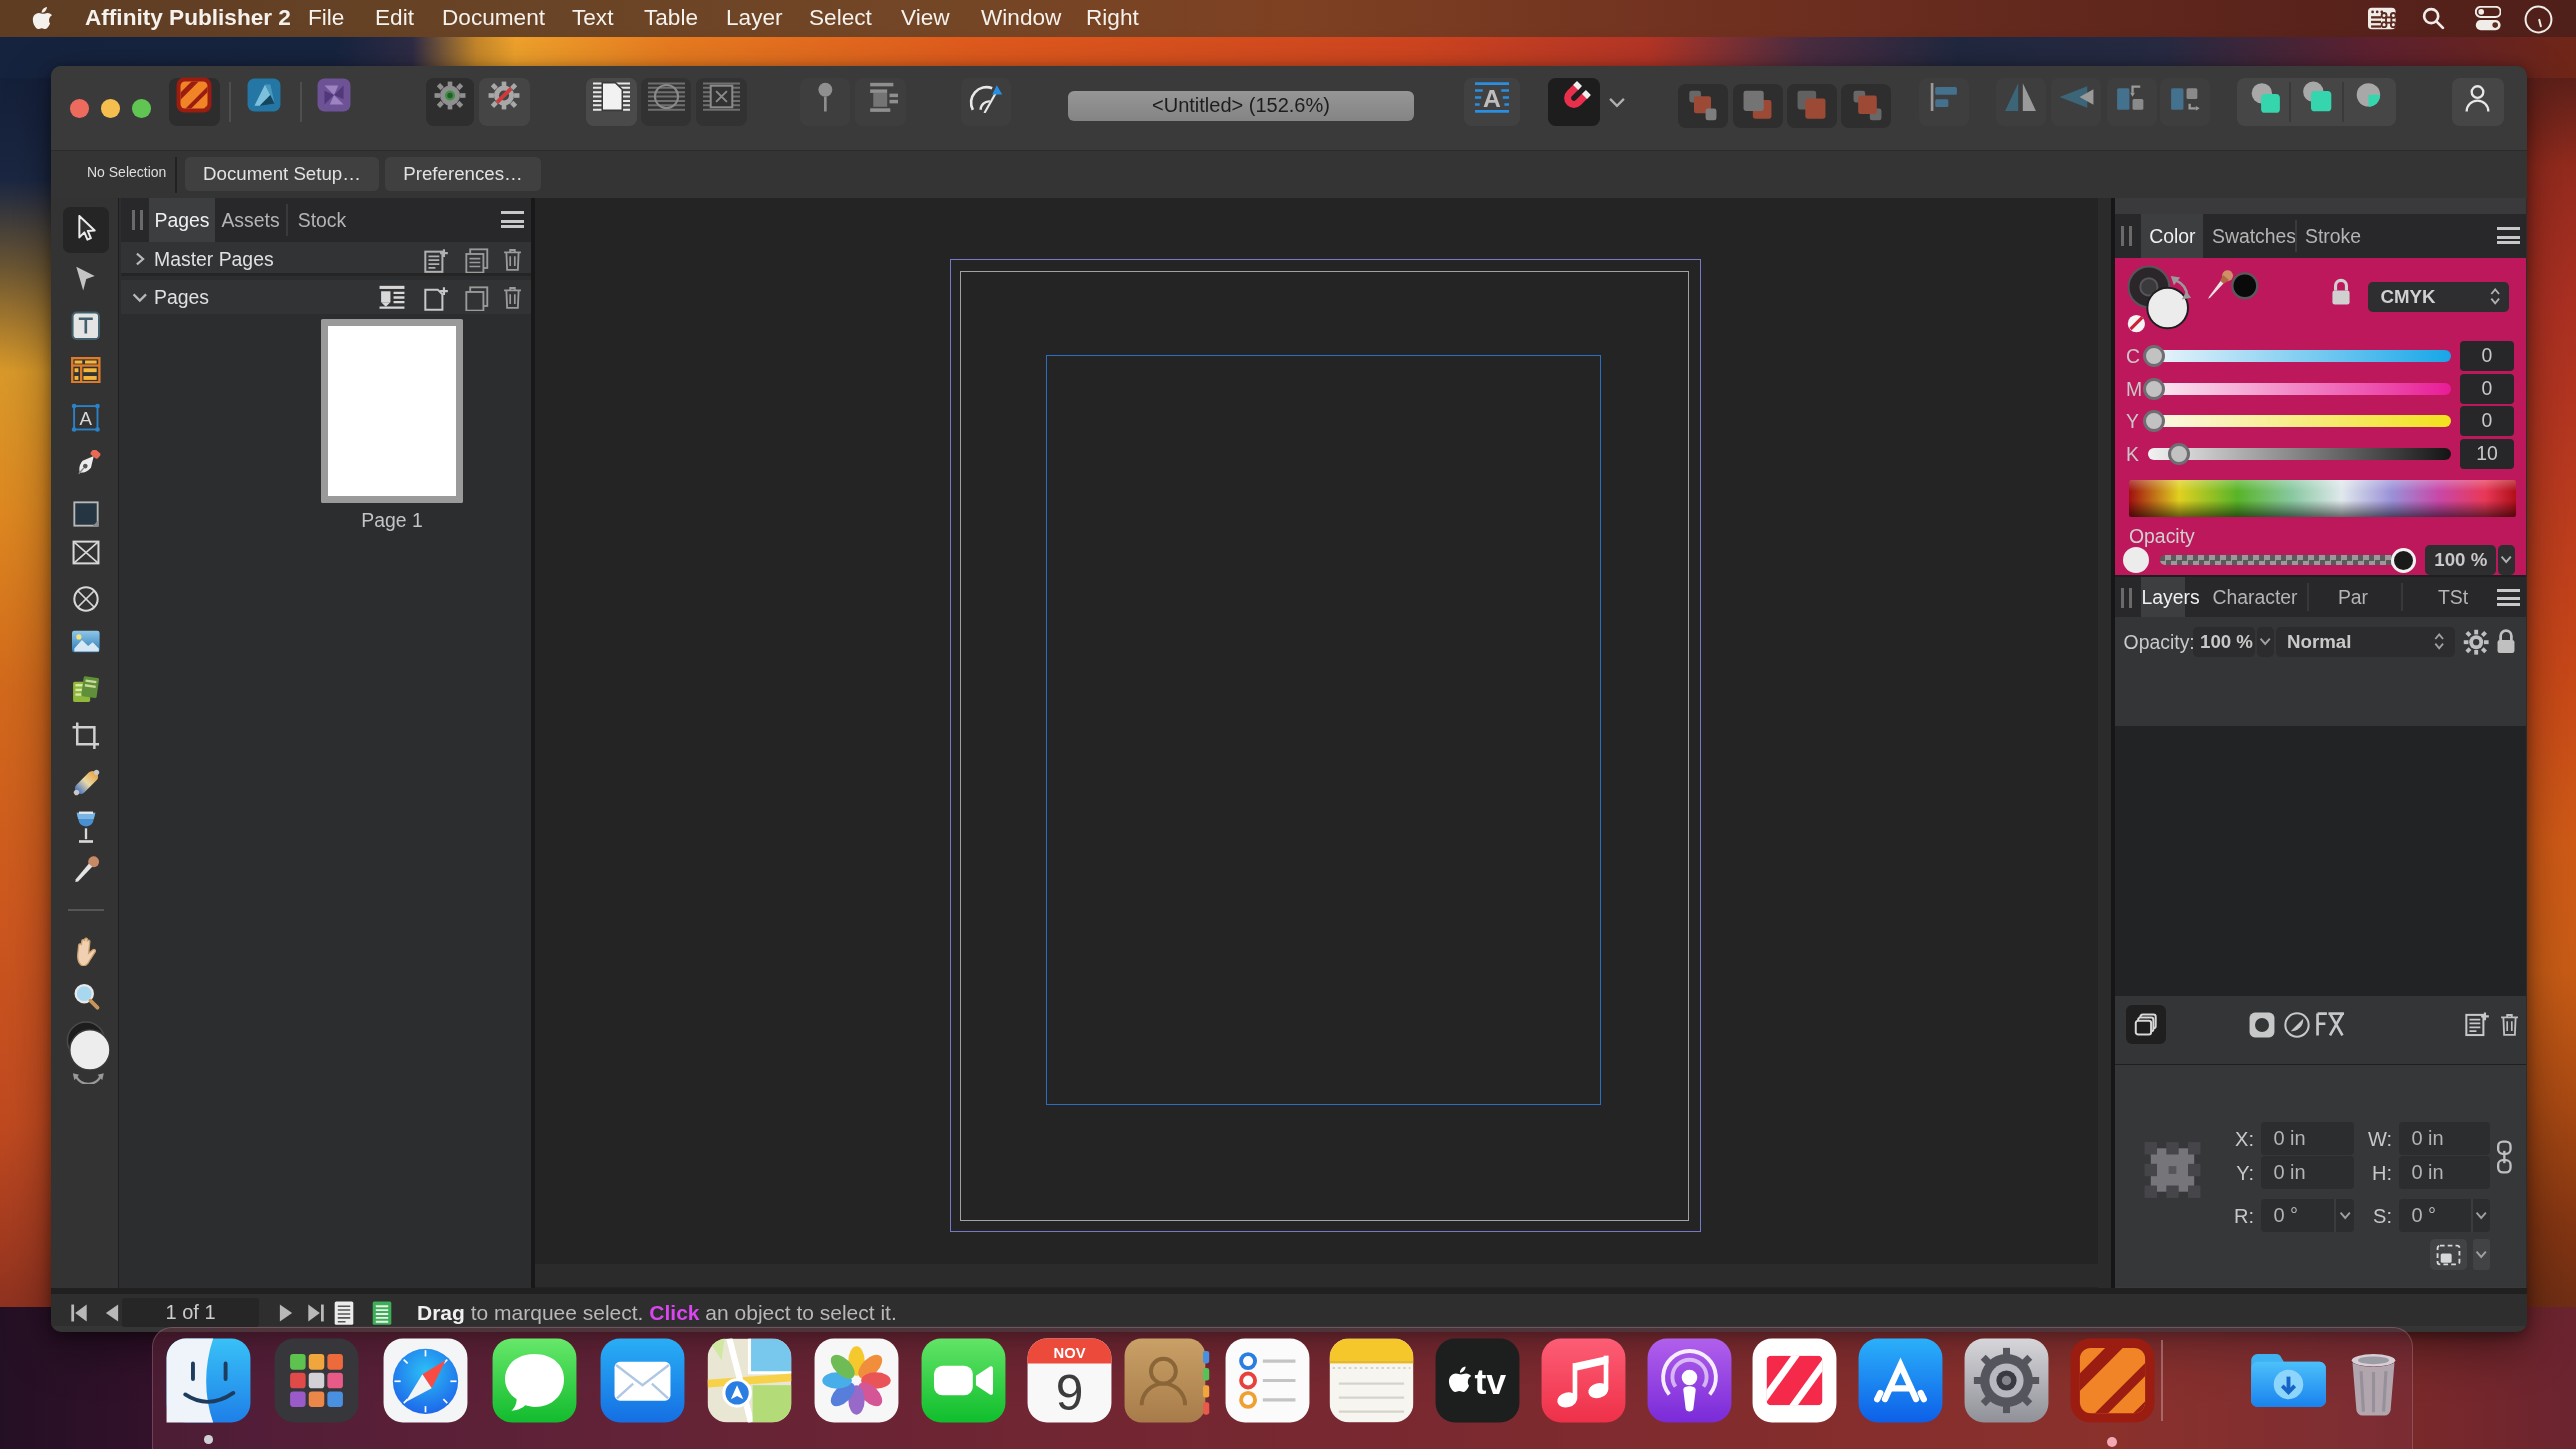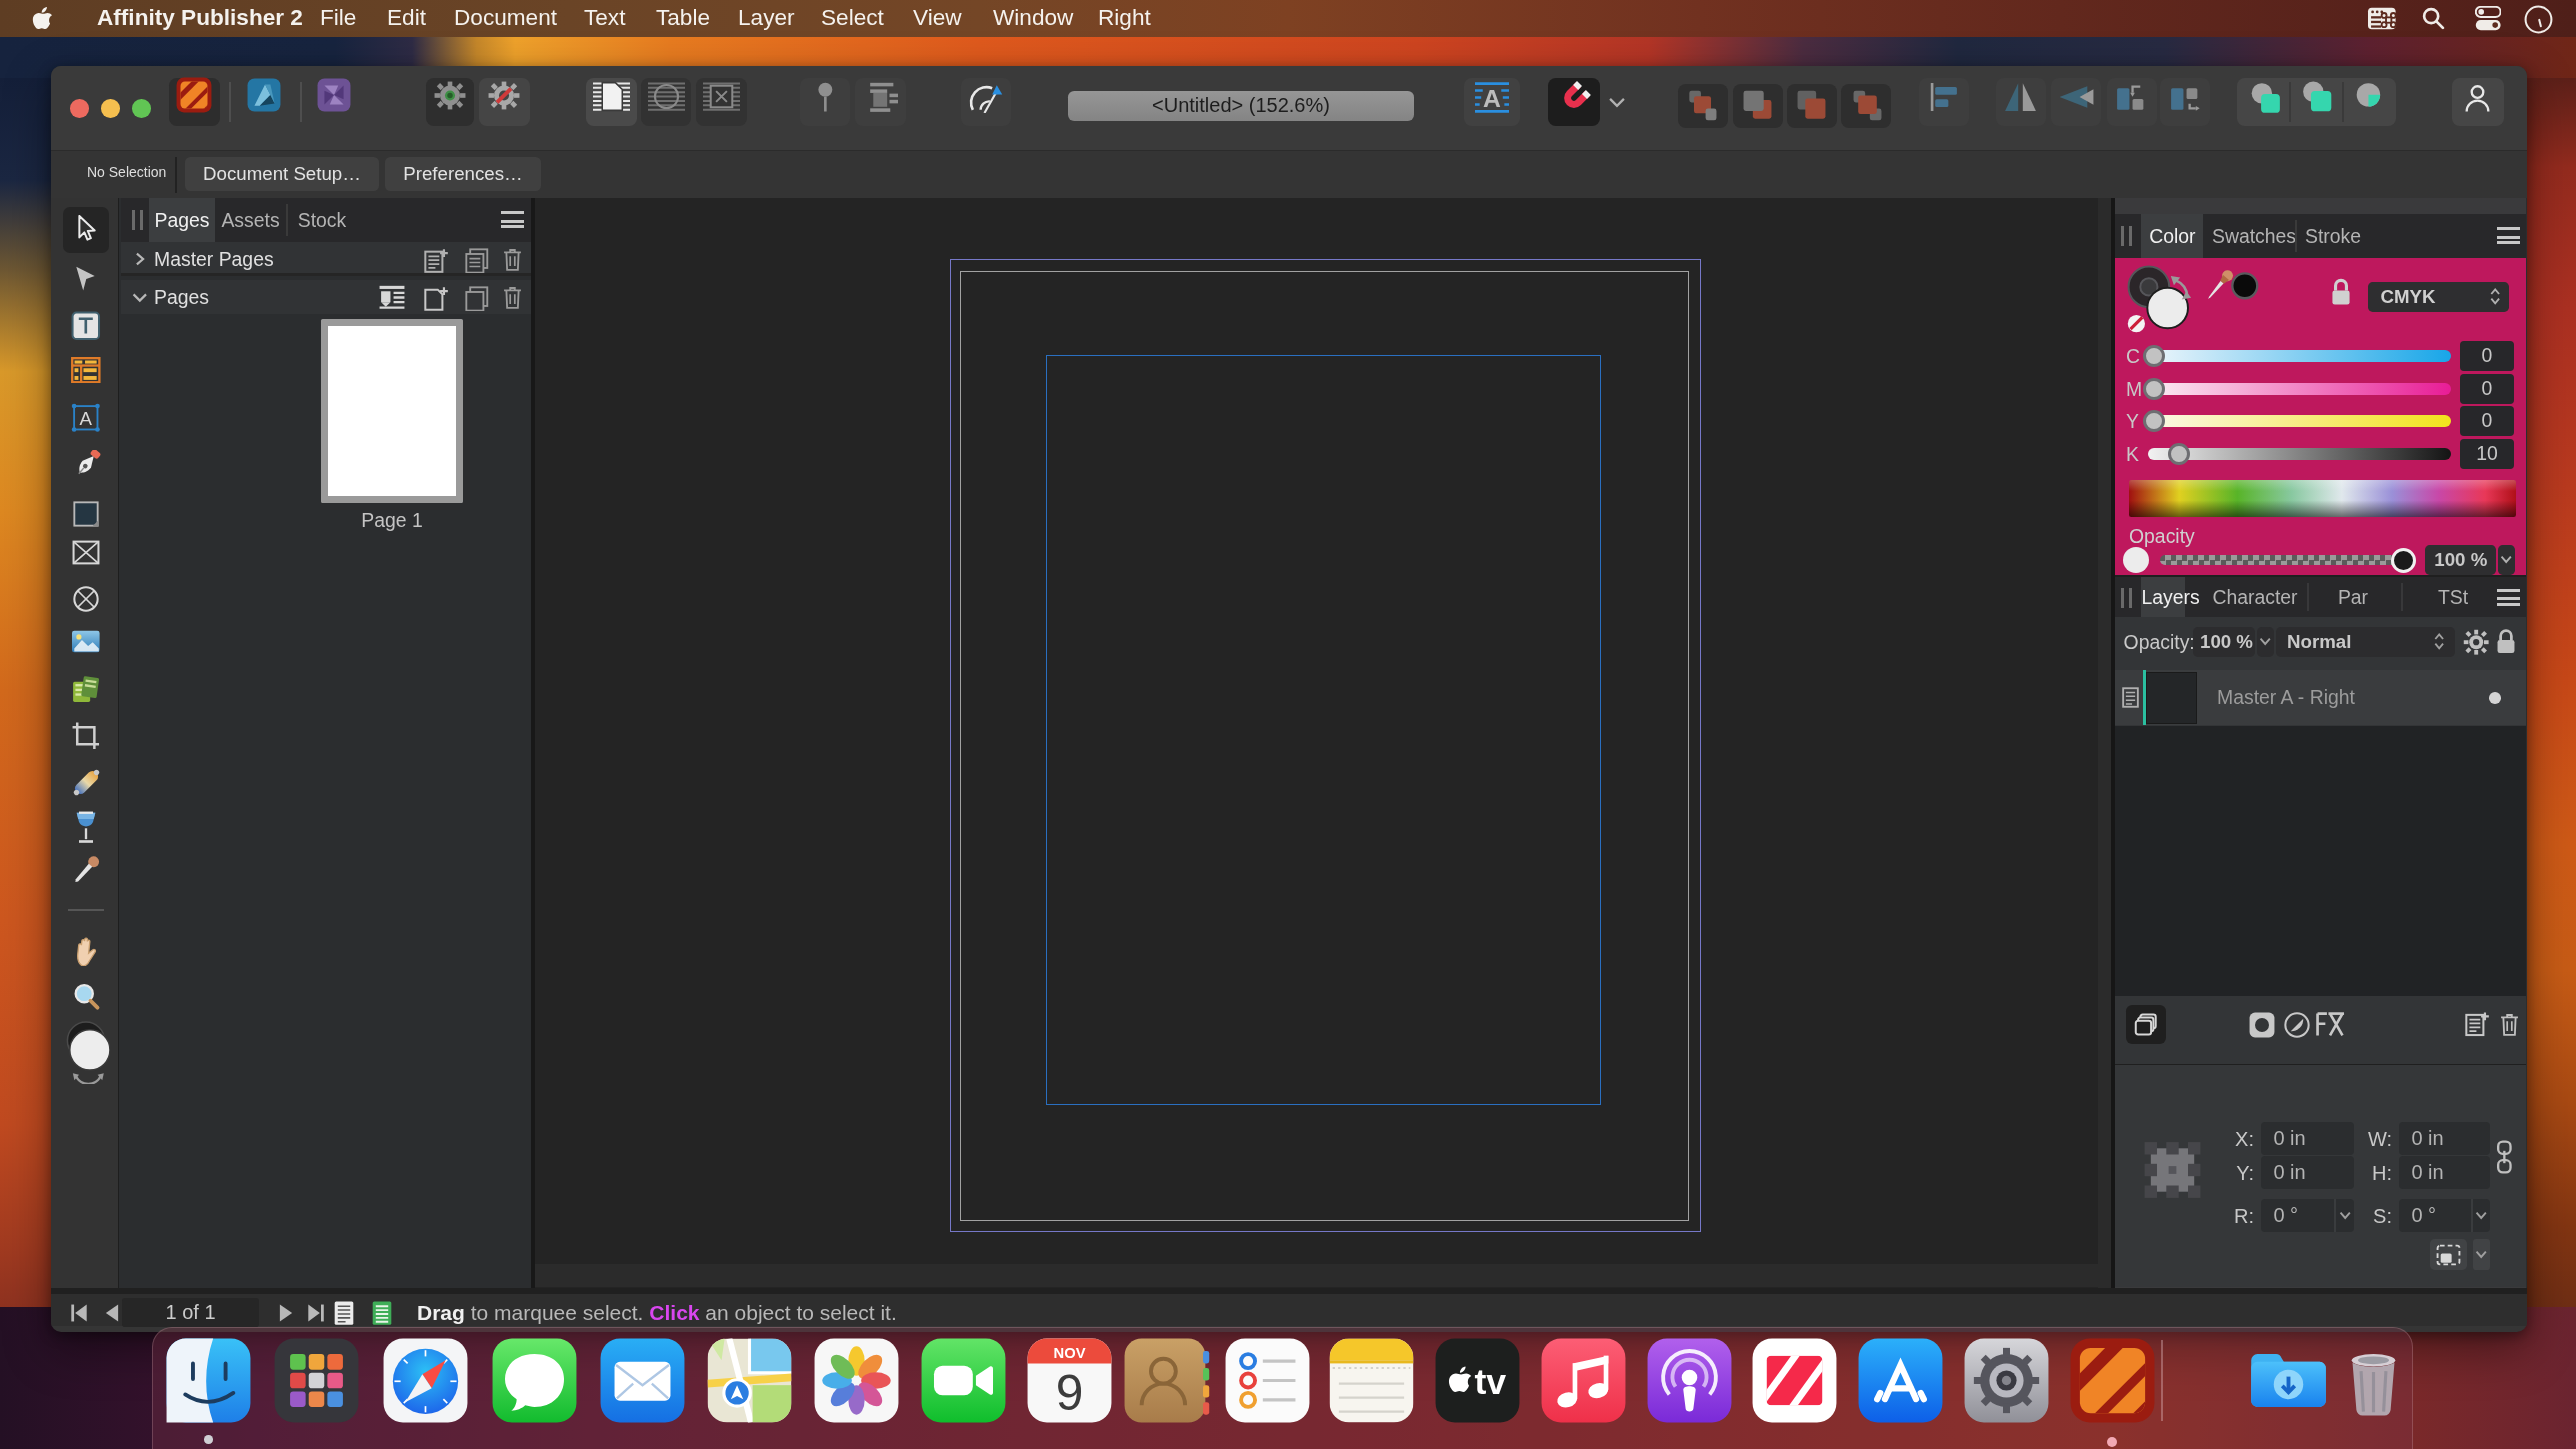--- a/index.html
+++ b/index.html
@@ -11,21 +11,21 @@
 #wall-left { left:0; top:78px; width:62px; height:1276px;
  background:linear-gradient(to bottom,#141f39 0%,#1b2742 8%,#6d5733 15%,#d9992a 23%,#dd8821 34%,#d2691c 48%,#cd571f 66%,#c04a20 82%,#a03a20 92%,#802c20 100%); }
 #wall-right { left:2512px; top:78px; width:64px; height:1276px;
  background:linear-gradient(to bottom,#5c2019 0%,#942b1e 7%,#ac3022 18%,#ba3a1f 32%,#c84818 47%,#cf5a17 60%,#c85c16 70%,#aa4a13 80%,#833512 90%,#642a16 100%); }
 #wall-bottom { left:0; top:1307px; width:2576px; height:143px;
  background:linear-gradient(90deg,#241024 0%,#3d1230 10%,#551a2e 24%,#6b1f28 40%,#7b2424 56%,#892a20 70%,#93301e 82%,#7e2a28 92%,#6b2430 100%); }
 
 #menubar { left:0; top:0; width:2576px; height:37px; color:#f5f2ee;
  background:linear-gradient(90deg,#5e3d23 0%,#6a4426 22%,#744626 38%,#7e4122 50%,#713120 66%,#62281d 80%,#57221b 92%,#4f1f19 100%);
  font-size:22.6px; }
-#menubar .it { position:absolute; top:5.4px; white-space:nowrap;margin-left:12px; }
+#menubar .it { position:absolute; top:5.4px; white-space:nowrap; }
 
 #window { left:51px; top:66px; width:2476px; height:1266px; background:#353535; border-radius:10px;
  box-shadow:0 17px 47px rgba(0,0,0,0.42), 0 3.1px 12.4px rgba(0,0,0,0.38); overflow:hidden; }
 #titlebar { left:0; top:0; width:2476px; height:84px; background:#3a3a3a; }
 #contextbar { left:0; top:84px; width:2476px; height:48px; background:#343434; border-top:1.6px solid #2b2b2b; }
 #main { left:0; top:132px; width:2476px; height:1090px; background:#2b2d2f; }
 #statusbar { left:0; top:1222px; width:2476px; height:38px; background:#2e2e2e; border-top:6.2px solid #202020; }
 
 #tools { left:0; top:0; width:68px; height:1090px; background:#333333; border-right:1.6px solid #1e1e1e; }
 #pages { left:70px; top:0; width:410px; height:1090px; background:#2b2d2f; }
@@ -652,30 +652,20 @@
               <rect x="4" y="25" width="6" height="5" transform="rotate(-45 7 27.5)"></rect>
               <rect x="24" y="25" width="6" height="5" transform="rotate(45 27 27.5)"></rect>
             </g>
               <circle cx="17" cy="17" r="4" fill="#333537"></circle>
           </svg>
           <svg class="abs" style="left:381px;top:12.4px" width="20" height="26.4" viewBox="0 0 26 34">
             <path d="M6 14 L6 9 A7 7 0 0 1 20 9 L20 14" fill="none" stroke="#c0c0c0" stroke-width="3.6"></path>
             <rect x="2" y="14" width="22" height="17" rx="3" fill="#c0c0c0"></rect>
           </svg>
         </div>
-        <div class="abs" style="left:0;top:93px;width:411px;height:55px;background:#3a3c3e">
-          <svg class="abs" style="left:7px;top:17px" width="17" height="21" viewBox="0 0 22 27">
-            <rect x="1.5" y="1.5" width="19" height="24" fill="none" stroke="#b0b0b0" stroke-width="2.4"></rect>
-            <path d="M5 7 L17 7 M5 12 L17 12 M5 17 L17 17 M5 22 L13 22" stroke="#b0b0b0" stroke-width="2"></path>
-          </svg>
-          <div class="abs" style="left:28px;top:0;width:3.1px;height:55px;background:#2bbfa0"></div>
-          <div class="abs" style="left:31px;top:1.6px;width:51px;height:52px;background:#242628;border:0.8px solid #1a1a1a"></div>
-          <div class="abs" style="left:102px;top:16.3px;font-size:19.4px;color:#9c9c9c">Master A - Right</div>
-          <div class="abs" style="left:374px;top:22px;width:11.7px;height:11.7px;border-radius:50%;background:#d4d4d4"></div>
-        </div>
         <div class="abs" style="left:0;top:149px;width:411px;height:271px;background:#212325"></div>
         <div class="abs" style="left:0;top:419px;width:411px;height:57px;background:#333537">
           <div class="abs" style="left:11px;top:9.3px;width:40px;height:39px;background:#1f1f1f;border-radius:6.2px"></div>
           <svg class="abs" style="left:18.7px;top:17px" width="25" height="23" viewBox="0 0 32 30">
             <rect x="8" y="2" width="20" height="18" rx="3" fill="none" stroke="#d8d8d8" stroke-width="2.6"></rect>
             <rect x="5" y="6" width="20" height="18" rx="3" fill="#1f1f1f" stroke="#d8d8d8" stroke-width="2.6"></rect>
             <rect x="2" y="10" width="20" height="18" rx="3" fill="#1f1f1f" stroke="#d8d8d8" stroke-width="2.6"></rect>
           </svg>
           <svg class="abs" style="left:133px;top:14.8px" width="28" height="28" viewBox="0 0 36 36">
             <rect x="2" y="2" width="32" height="32" rx="7" fill="#c8c8c8"></rect>

